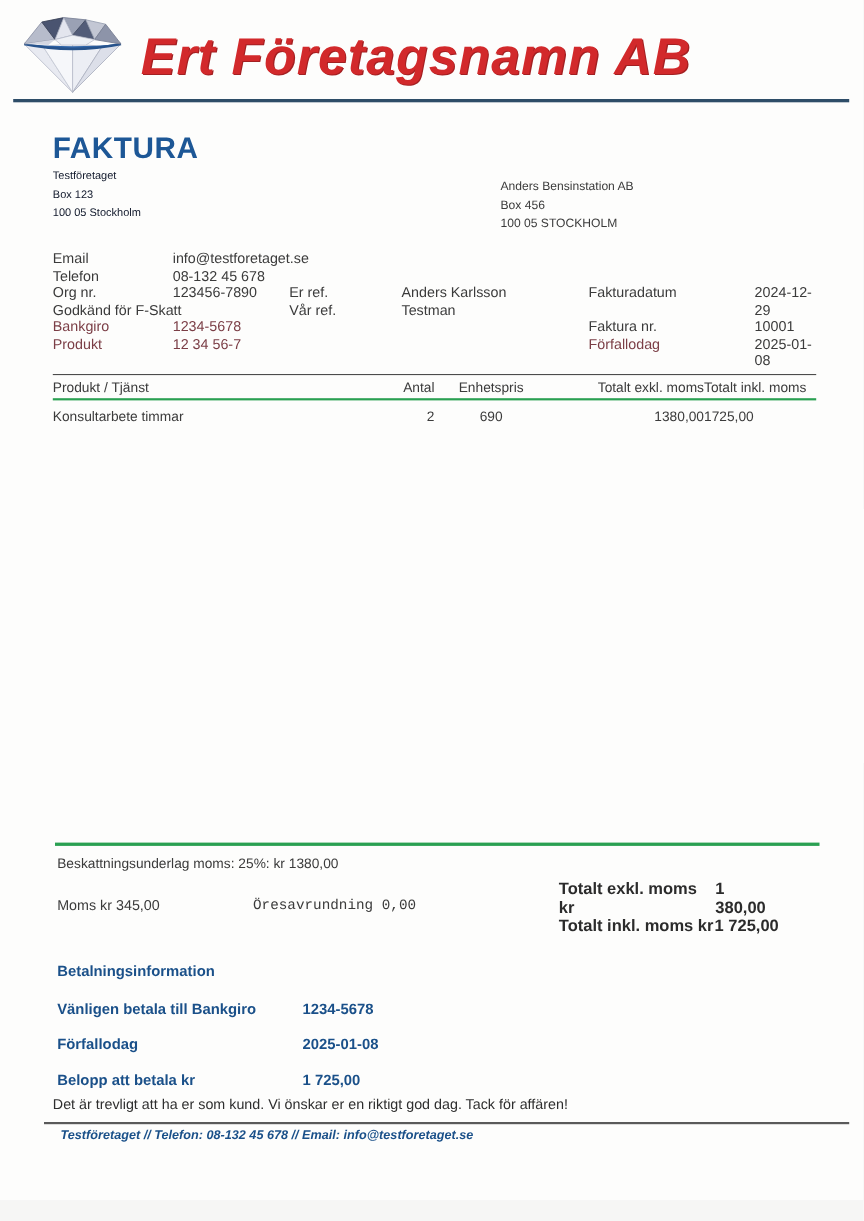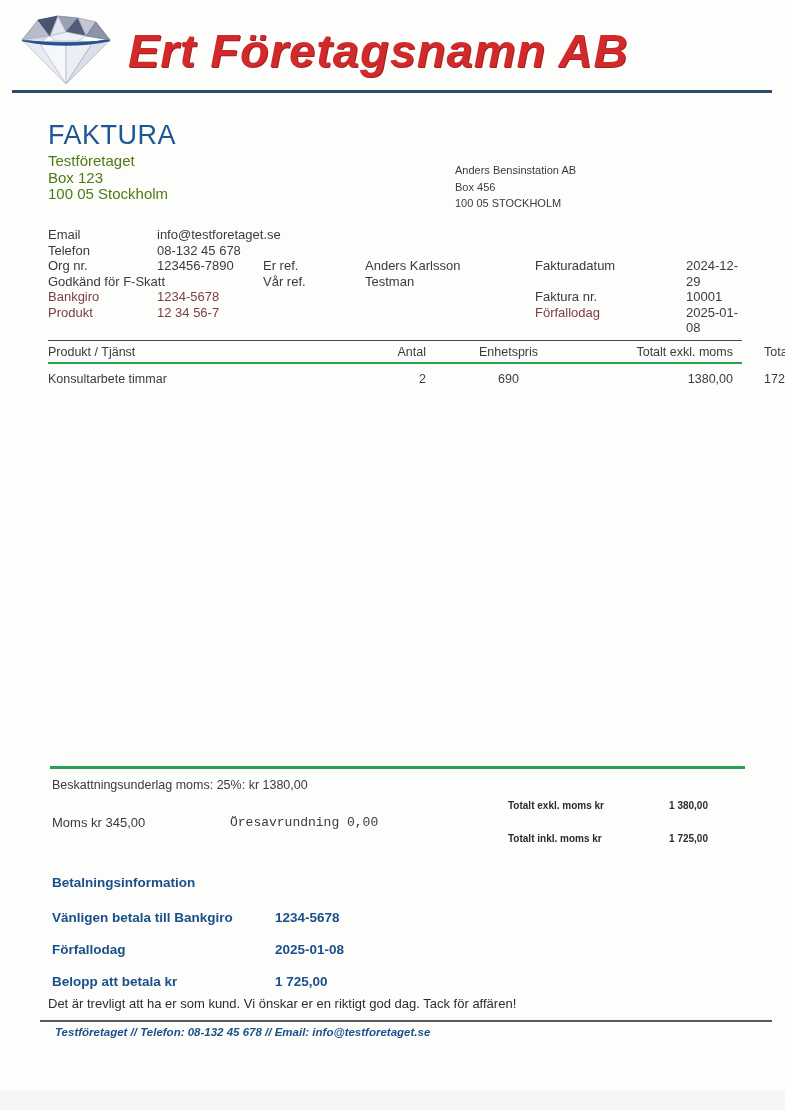--- a/index.html
+++ b/index.html
@@ -19,48 +19,48 @@
   .logo{position:absolute;left:14px;top:10px;width:104px;height:78px;}
   .company-title{
     position:absolute;left:128px;top:14px;width:645px;height:72px;
     font-size:47px;font-weight:bold;font-style:italic;
     color:#d2292b;letter-spacing:1px;white-space:nowrap;
     text-shadow:1px 1px 0 #a32022;
     display:flex;align-items:center;
   }
   .header-rule{position:absolute;left:12px;top:90px;width:760px;height:3px;background:#2e4d68;}
   
-  .faktura-title{position:absolute;left:48px;top:120px;font-size:27px;font-weight:normal;color:#1d5796;letter-spacing:.5px;}
-  .sender{position:absolute;left:48px;top:153px;font-size:15px;line-height:16.5px;color:#4d7c0f;}
+  .faktura-title{position:absolute;left:48px;top:120px;font-size:27px;font-weight:bold;color:#1d5796;letter-spacing:.5px;}
+  .sender{position:absolute;left:48px;top:153px;font-size:10px;line-height:16.5px;color:#0f172a;}
   .recipient{position:absolute;left:455px;top:162px;font-size:11px;line-height:16.5px;color:#3b3b3b;}
   
   .info-zone{position:absolute;left:48px;top:227px;width:700px;font-size:13px;line-height:15.5px;color:#3b3b3b;}
   .kv{display:flex;gap:44px;}
   .kv .k{flex:0 0 65px;}
   .maroon{color:#7b3e46;}
   .refs{position:absolute;left:215px;top:31px;}
   .refs .k{flex:0 0 58px;}
   .meta{position:absolute;left:487px;top:31px;}
   .meta .k{flex:0 0 107px;}
   
   .items{position:absolute;left:48px;top:340px;width:694px;font-size:12.5px;}
-  .items .grid{display:grid;grid-template-columns:250px 97px 103px 142px 102px;gap:31px;}
+  .items .grid{display:grid;grid-template-columns:250px 97px 103px 142px 102px;}
   .items .c1{text-align:left;}
   .items .c2{text-align:right;}
   .items .c3{text-align:center;}
   .items .c4{text-align:right;}
   .items .c5{text-align:left;}
   .items .head{border-top:1px solid #4c4c4c;padding:4px 0 3px 0;border-bottom:2px solid #2aa052;}
   .items .row{padding:8px 0 0 0;}
   
   .totals-rule{position:absolute;left:50px;top:766px;width:695px;height:3px;background:#2aa052;}
   .taxbase{position:absolute;left:52px;top:778px;font-size:12.5px;color:#3b3b3b;}
   .moms-line{position:absolute;left:52px;top:815px;font-size:13px;color:#3b3b3b;}
   .rounding-line{position:absolute;left:230px;top:815px;font-size:13px;color:#3b3b3b;font-family:Liberation Mono, monospace;}
-  .grand{position:absolute;left:508px;width:200px;font-weight:bold;font-size:10px;color:#2b2b2b;display:flex;justify-content:space-between;}
+  .grand{position:absolute;left:508px;width:200px;font-weight:bold;font-size:15px;color:#2b2b2b;display:flex;justify-content:space-between;}
   .grand.excl{top:800px;}
   .grand.incl{top:833px;}
   
   .pay{position:absolute;left:52px;top:875px;width:500px;color:#1a5089;font-weight:bold;font-size:13.5px;}
   .pay .title{margin-bottom:20px;}
   .pay .prow{display:flex;margin-bottom:17px;}
   .pay .prow .k{flex:0 0 223px;}
   .closing{position:absolute;left:48px;top:996px;font-size:13px;color:#2e2e2e;}
   .footer-rule{position:absolute;left:40px;top:1020px;width:732px;height:2px;background:#5a5a5a;}
   .footer-text{position:absolute;left:55px;top:1026px;font-size:11.5px;font-weight:bold;font-style:italic;color:#1a5089;}

